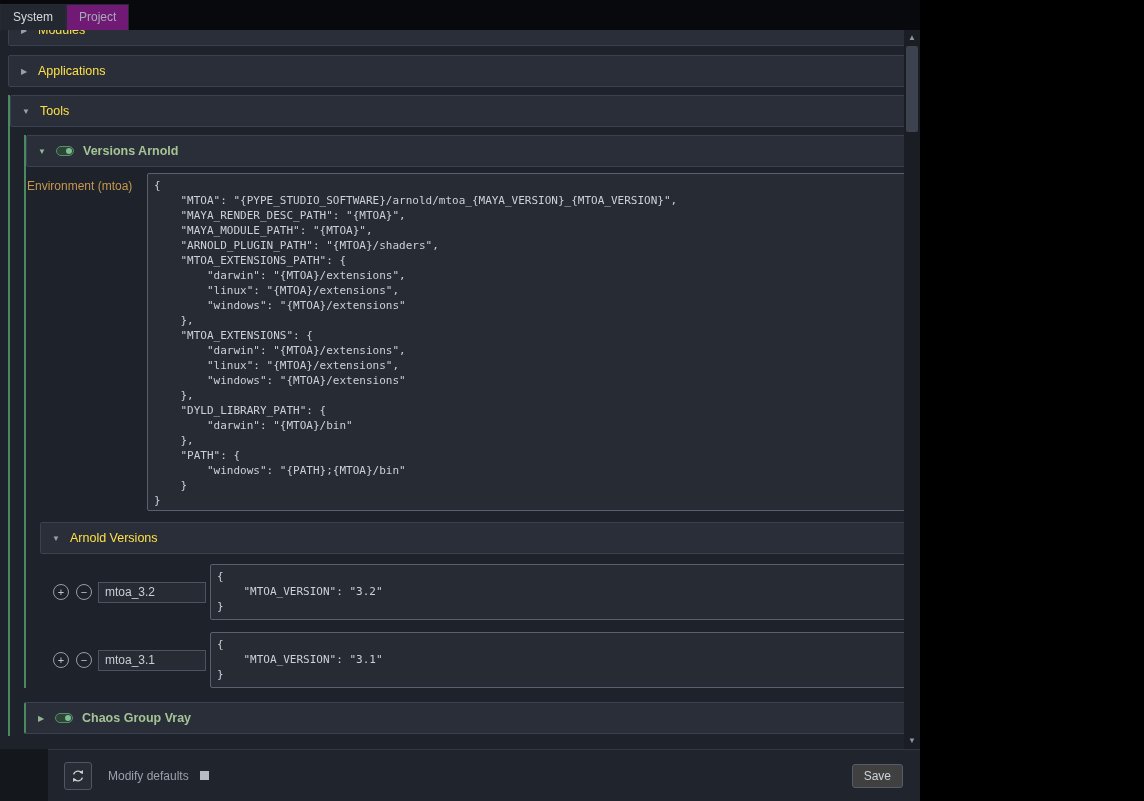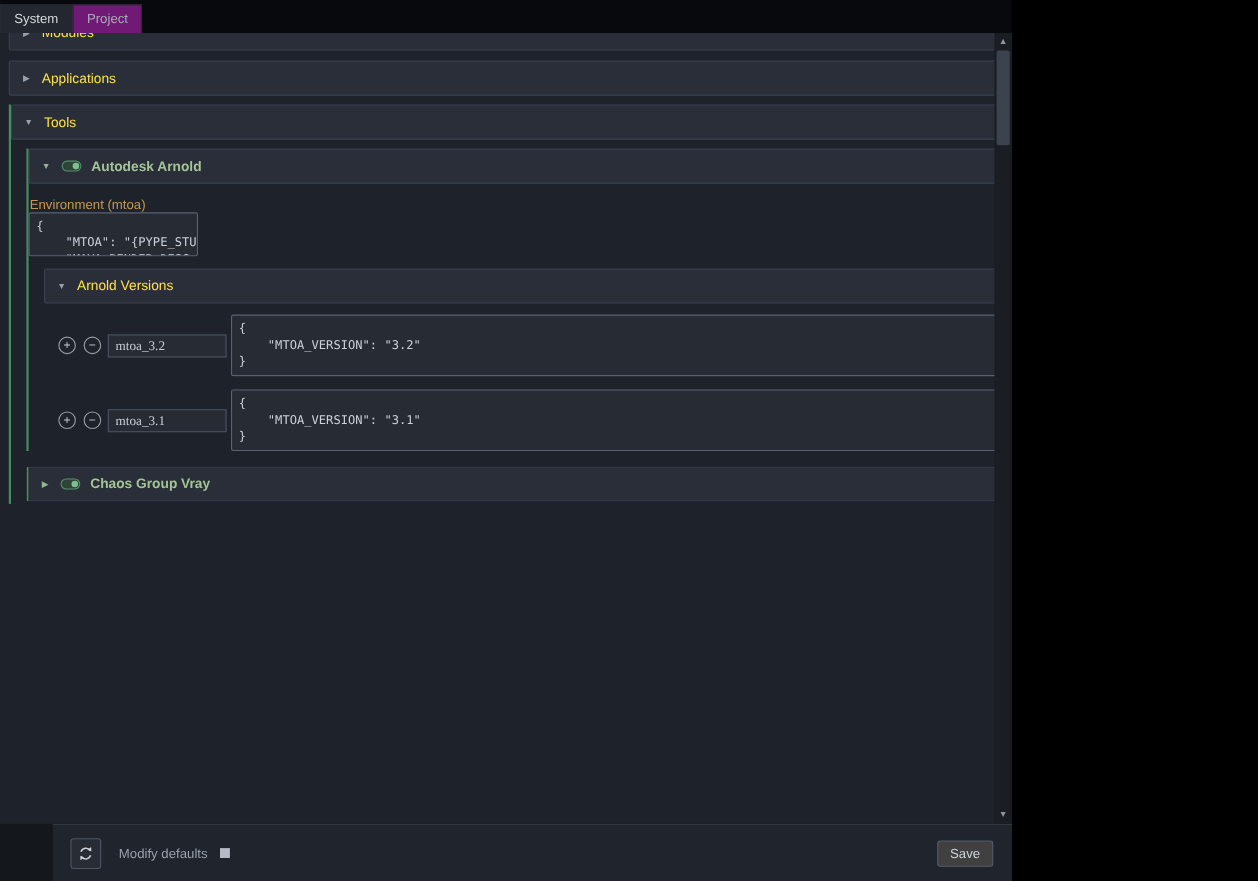--- a/index.html
+++ b/index.html
@@ -33,37 +33,37 @@
   .ghdr { height:32px; background:#292e38; border:1px solid #3a4150; border-radius:2px;
           display:flex; align-items:center; gap:9px; padding:0 10px; cursor:default; }
   .ghdr .arrow { color:#8fb792; }
   .gtitle { font-size:12.5px; font-weight:bold; color:#a5c496; }
   .toggle { width:18px; height:10px; border-radius:5px; background:#2e4436;
             border:1px solid #54906a; position:relative; flex:none; }
   .toggle::after { content:""; position:absolute; right:1px; top:1px; width:6px; height:6px;
                    border-radius:50%; background:#7fbd92; }
 
   .gbody { padding-top:6px; }
-  .env-row { display:flex; align-items:flex-start; margin-bottom:11px;flex-direction:column; }
+  .env-row { display:flex; align-items:flex-start; margin-bottom:11px; }
   .env-label { width:121px; flex:none; padding:6px 4px 0 1px; font-size:12px; color:#c8974e; }
   .mono-edit { background:#262b34; border:1px solid #596170; border-radius:2px; color:#ccd1d8;
                font-family:"DejaVu Sans Mono", monospace; font-size:11px; line-height:15px;
                padding:4px 6px; resize:none; white-space:pre; overflow:hidden; }
   .env-edit { flex:1; height:338px; }
 
   .versions { margin-left:14px; margin-top:11px; }
   .vrow { display:flex; align-items:center; margin-top:10px; padding-left:13px; }
   .vrow.second { margin-top:12px; }
   .circle-btn { width:16px; height:16px; border:1px solid #979da8; border-radius:50%;
                 background:transparent; color:#c2c7d0; font-size:11px; line-height:13px;
                 text-align:center; padding:0; margin-right:7px; font-family:inherit; cursor:default; }
   .circle-btn.minus { margin-right:6px; }
   .key-input { width:108px; height:21px; background:#262b34; border:1px solid #4b5363;
                color:#c9ced6; font-size:12px; padding:1px 6px; margin-right:4px;
-               font-family:Liberation Serif, serif; }
+               font-family:Liberation Sans, sans-serif; }
   .vedit { flex:1; height:56px; }
 
   .ghdr-vray { margin-top:14px; border-left:2px solid #4b8a61; }
 
   
   .scrollbar { position:absolute; top:0; right:0; bottom:0; width:16px; background:#1a1d24; }
   .sb-btn { position:absolute; left:0; width:16px; height:16px; color:#8f95a0; font-size:8px;
             text-align:center; line-height:16px; cursor:default; }
   .sb-up { top:0; } .sb-down { bottom:0; }
   .sb-thumb { position:absolute; top:16px; left:2px; width:12px; height:86px;
@@ -109,21 +109,21 @@
           <span class="arrow">▼</span>
           <span class="hdr-label">Tools</span>
         </div>
 
         <div class="tools-body">
 
           <div class="group-arnold">
             <div class="ghdr">
               <span class="arrow">▼</span>
               <span class="toggle"></span>
-              <span class="gtitle">Autodesk Arnold</span>
+              <span class="gtitle">Versions Arnold</span>
             </div>
 
             <div class="gbody">
               <div class="env-row">
                 <div class="env-label">Environment (mtoa)</div>
                 <textarea class="mono-edit env-edit" wrap="off" spellcheck="false" style="">{
     "MTOA": "{PYPE_STUDIO_SOFTWARE}/arnold/mtoa_{MAYA_VERSION}_{MTOA_VERSION}",
     "MAYA_RENDER_DESC_PATH": "{MTOA}",
     "MAYA_MODULE_PATH": "{MTOA}",
     "ARNOLD_PLUGIN_PATH": "{MTOA}/shaders",

